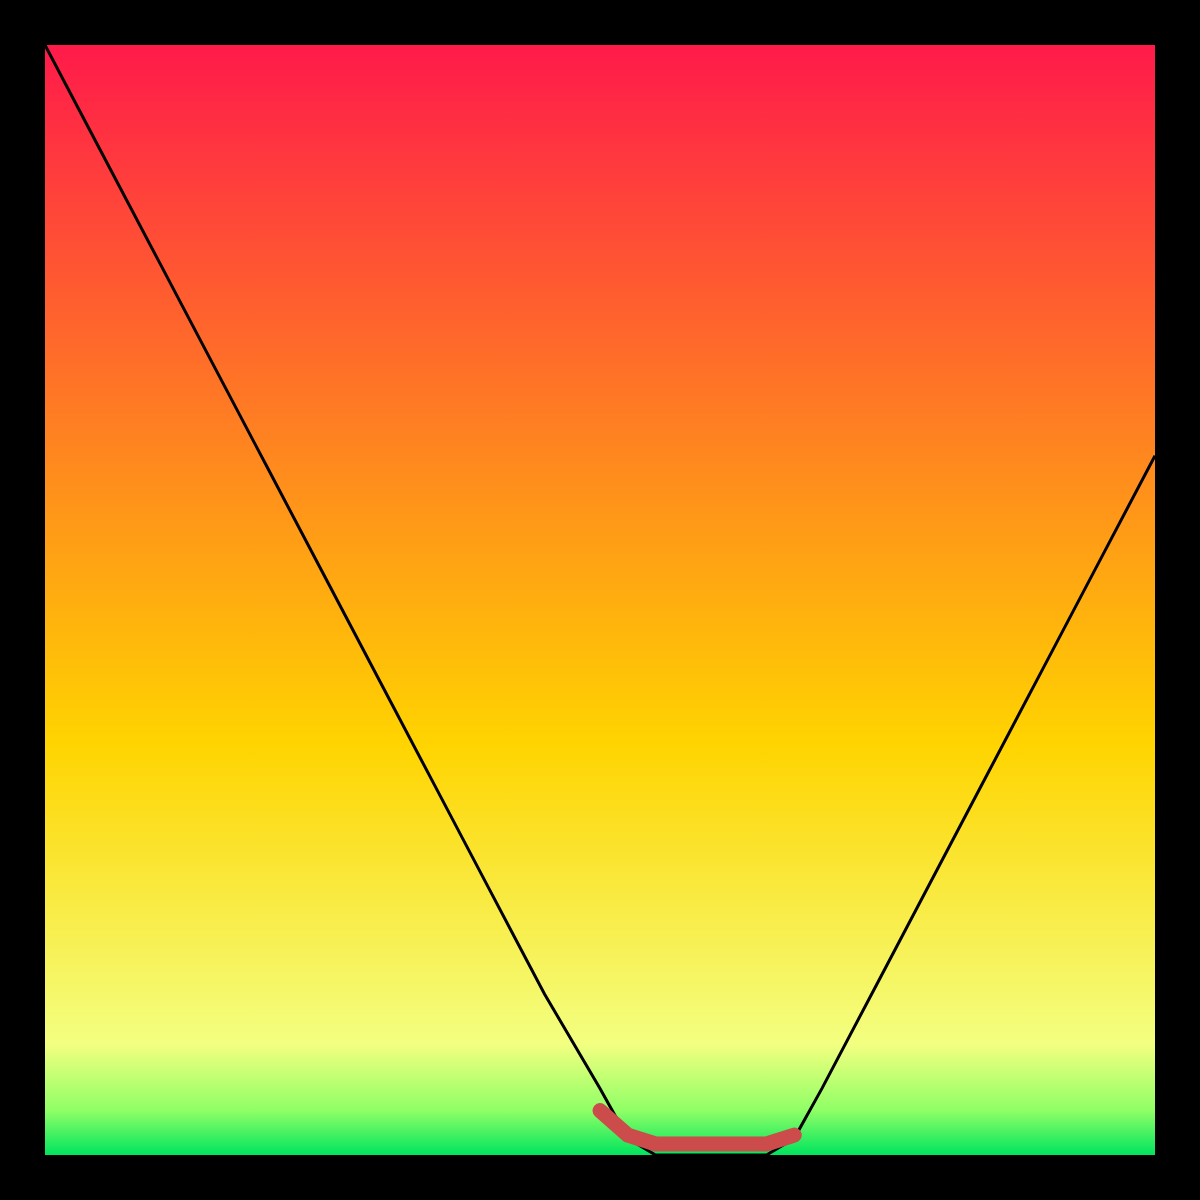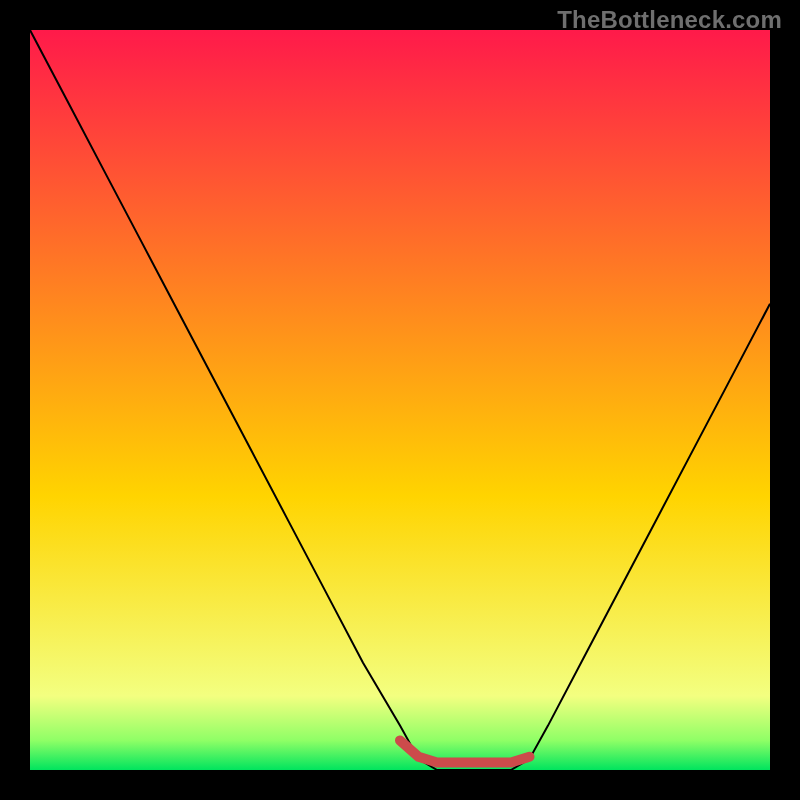--- a/index.html
+++ b/index.html
@@ -34,21 +34,20 @@
     font-weight: 600;
     color: #6f6f6f;
     letter-spacing: 0.2px;
   }
 </style>
 </head>
 <body>
 
 <div class="frame">
 
-  <div class="watermark">TheBottleneck.com</div>
 
   <div class="plot-area">
     <svg id="chart-svg" width="740" height="740" viewBox="0 0 740 740" preserveAspectRatio="none">
       <defs>
         <linearGradient id="bg-grad" x1="0" y1="0" x2="0" y2="1">
           <stop id="g-top" offset="0%" stop-color="#ff1a4a"></stop>
           <stop id="g-mid" offset="63%" stop-color="#ffd400"></stop>
           <stop id="g-low" offset="90%" stop-color="#f3ff80"></stop>
           <stop id="g-band" offset="96%" stop-color="#8fff66"></stop>
           <stop id="g-bot" offset="100%" stop-color="#00e45e"></stop>

